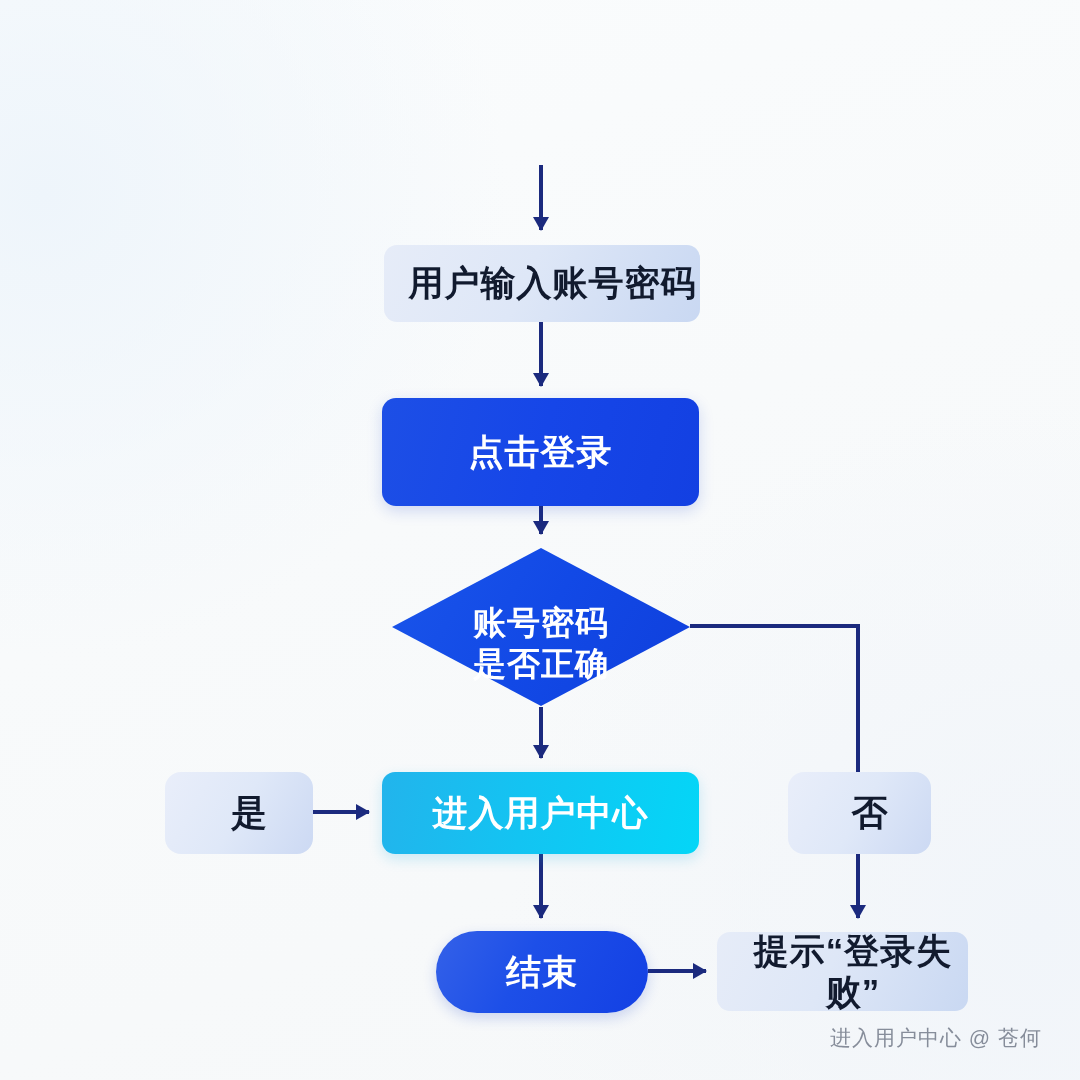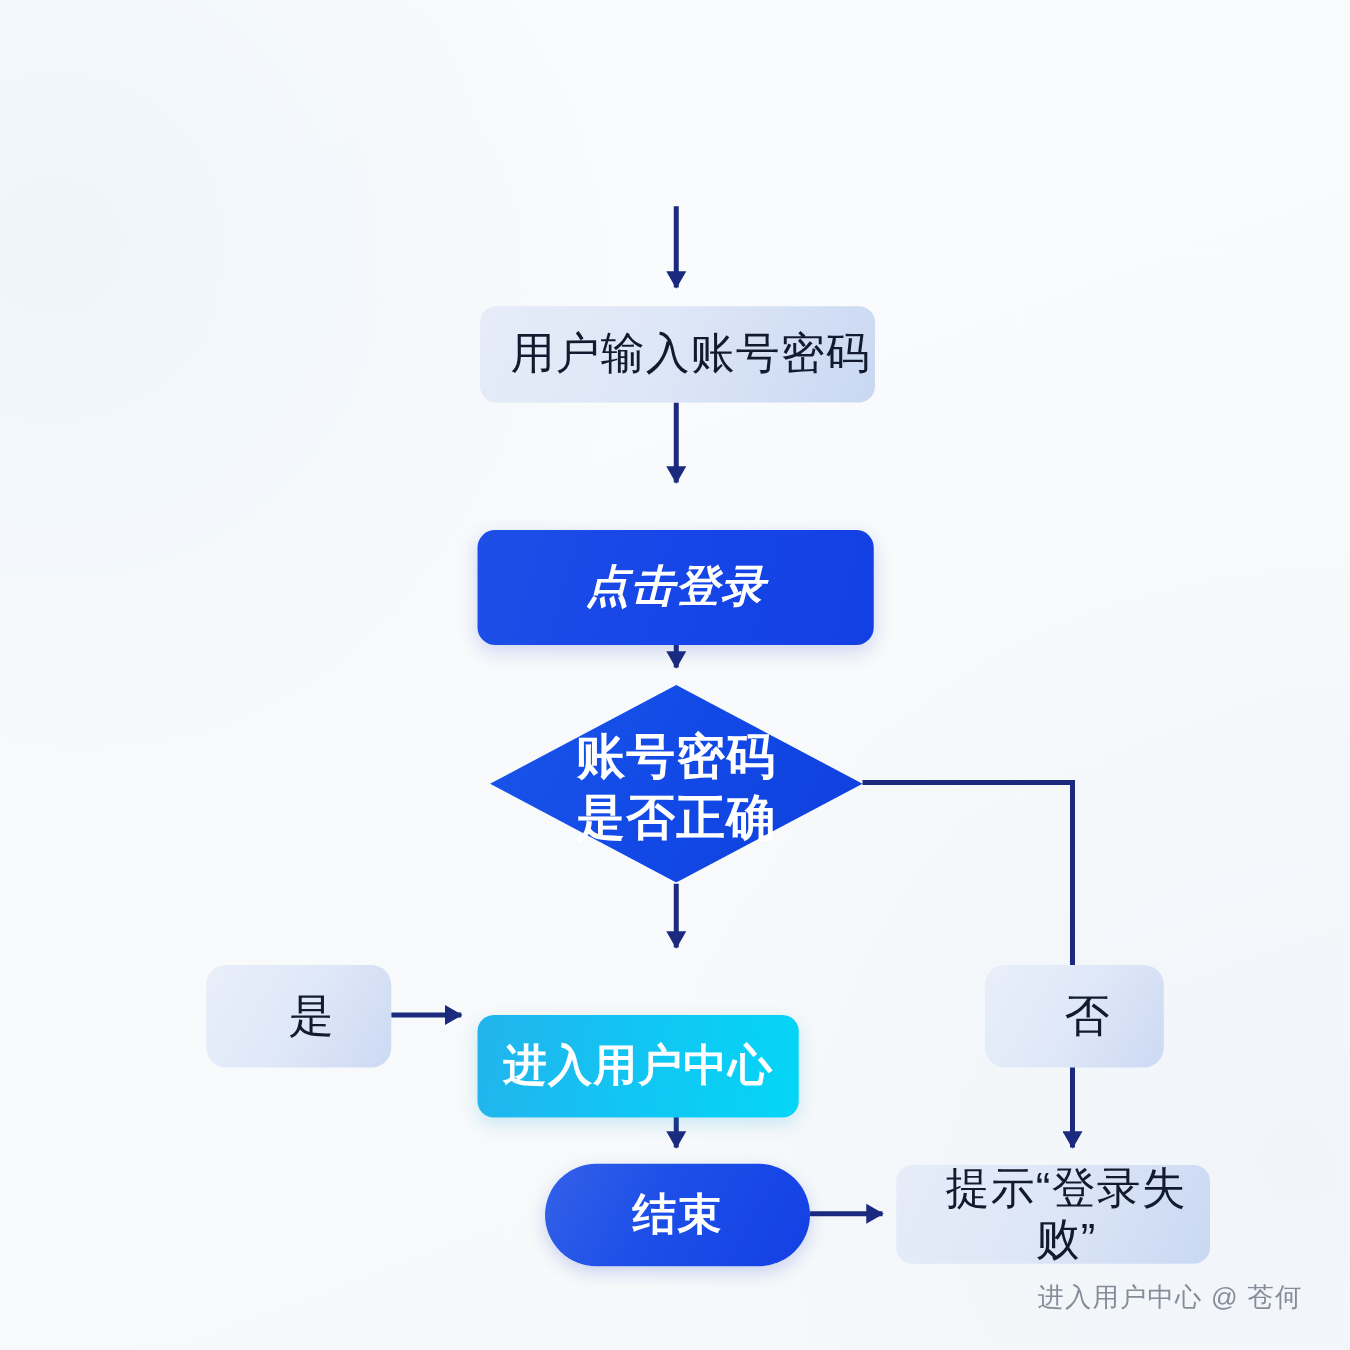--- a/index.html
+++ b/index.html
@@ -73,21 +73,21 @@
     font-weight: 700;
     box-shadow: 0 5px 15px rgba(22, 62, 198, 0.18);
   }
 
   
   .proc-pale {
     border-radius: 13px;
     background: linear-gradient(115deg, #e6ecf8 0%, #dee7f7 45%, #c9d8f2 100%);
     color: #111a2e;
     font-size: 35px;
-    font-weight: 400;
+    font-weight: 700;
     padding-left: 21px;
   }
 
   .proc-pale.small {
     font-size: 36px;
     border-radius: 16px;
     background: linear-gradient(120deg, #e9eefa 0%, #dfe8f8 50%, #ccd9f3 100%);
   }
 
   
@@ -110,28 +110,28 @@
     left: 0;
     top: 0;
     width: 100%;
     height: 100%;
     background: linear-gradient(120deg, #1a55ea 0%, #1249e6 50%, #0f3fdc 100%);
     clip-path: polygon(50% 0%, 100% 50%, 50% 100%, 0% 50%);
   }
   .diamond-text {
     position: absolute;
     left: 0;
-    top: 4px;
+    top: 16px;
     width: 100%;
     height: 100%;
     display: flex;
     align-items: center;
     justify-content: center;
     color: #ffffff;
-    font-size: 39px;
+    font-size: 33px;
     font-weight: 700;
     line-height: 1.25;
     letter-spacing: 1px;
     white-space: pre-line;
     text-align: right;
   }
 
   
   #wm-big {
     position: absolute;
@@ -203,35 +203,35 @@
     <g>
       <line x1="648" y1="971" x2="706" y2="971" stroke="#1b2a7e" stroke-width="4" marker-end="url(#arrowRight)"></line>
     </g>
   </svg>
 
 
   <div class="node proc-pale" style="left:384px; top:245px; width:316px; height:77px;">
     <span class="label">用户输入账号密码</span>
   </div>
 
-  <div class="node proc-strong" style="left:382px; top:424px; width:317px; height:92px;font-style:italic;">
+  <div class="node proc-strong" style="left:382px; top:398px; width:317px; height:108px;">
     <span class="label">点击登录</span>
   </div>
 
   <div class="diamond-wrap" style="left:392px; top:548px; width:298px; height:158px;">
     <div class="diamond-shape"></div>
     <div class="diamond-text">账号密码
 是否正确</div>
   </div>
 
   <div class="node proc-pale small" style="left:165px; top:772px; width:148px; height:82px;">
     <span class="label">是</span>
   </div>
 
-  <div class="node proc-cyan" style="left:382px; top:772px; width:257px; height:82px;margin-top:40px;">
+  <div class="node proc-cyan" style="left:382px; top:772px; width:317px; height:82px;">
     <span class="label">进入用户中心</span>
   </div>
 
   <div class="node proc-pale small" style="left:788px; top:772px; width:143px; height:82px;">
     <span class="label">否</span>
   </div>
 
   <div class="node pill" style="left:436px; top:931px; width:212px; height:82px;">
     <span class="label">结束</span>
   </div>

